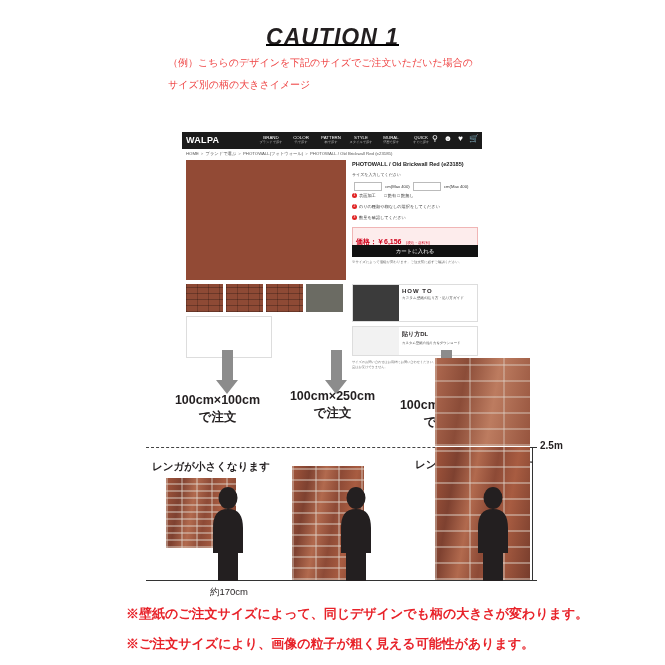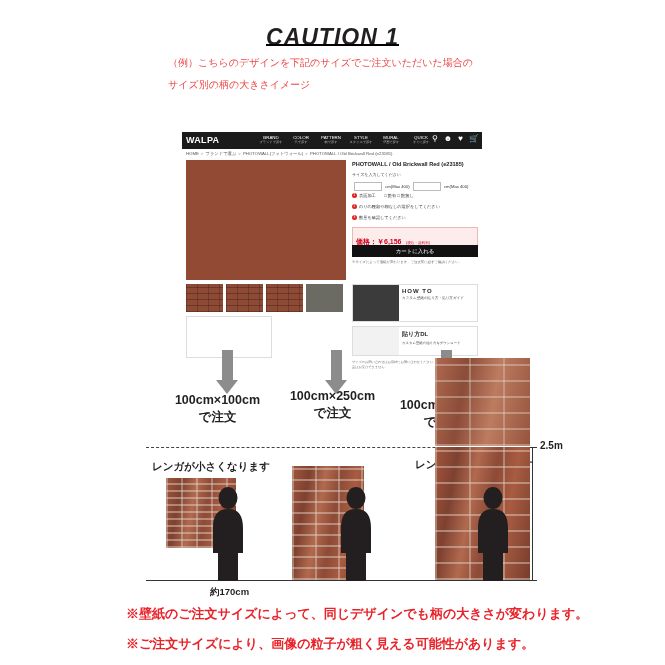--- a/index.html
+++ b/index.html
@@ -347,21 +347,21 @@
   }
 
   
   .person {
     position: absolute;
     fill: #231f20;
   }
   .person-label {
     position: absolute;
     font-size: 9.5px;
-    font-weight: bold;
+    font-weight: normal;
   }
 
   
   .caption {
     position: absolute;
     font-size: 10.5px;
     font-weight: bold;
     color: #231f20;
   }
 

